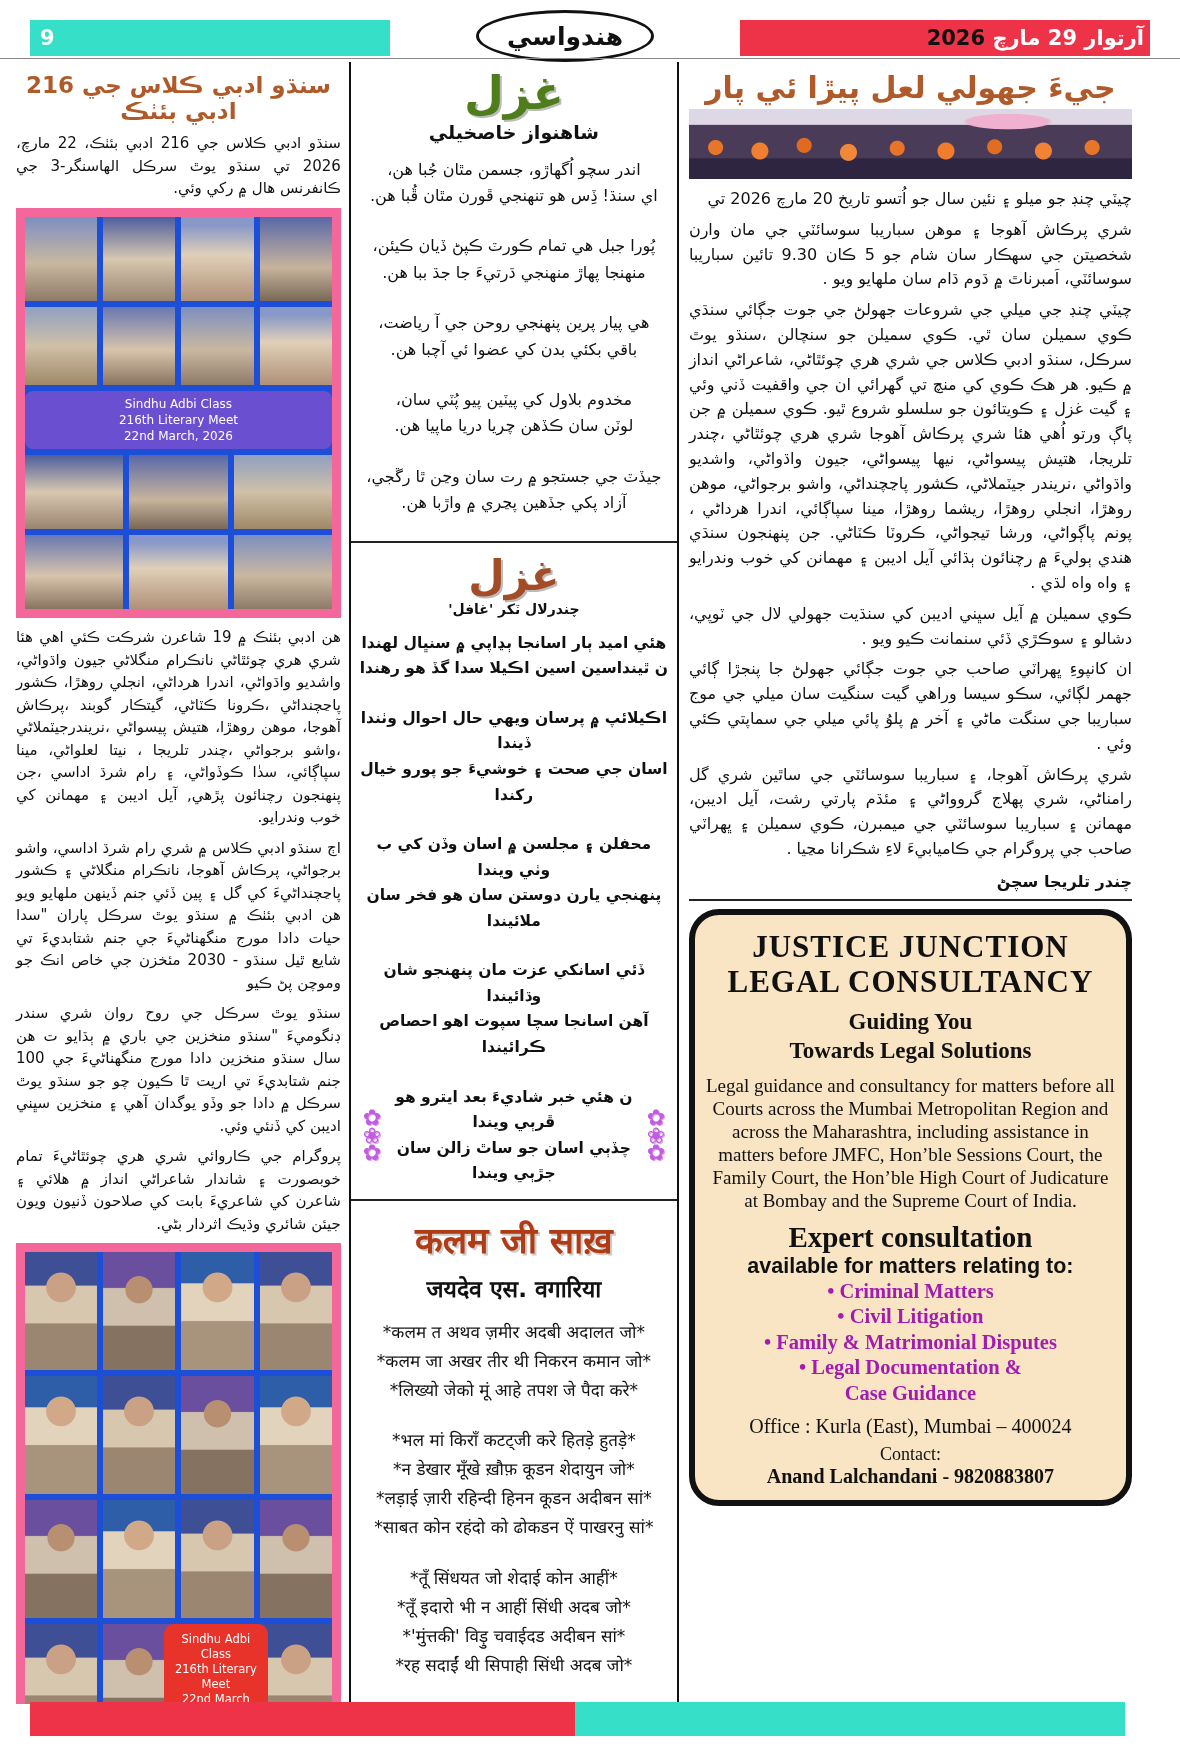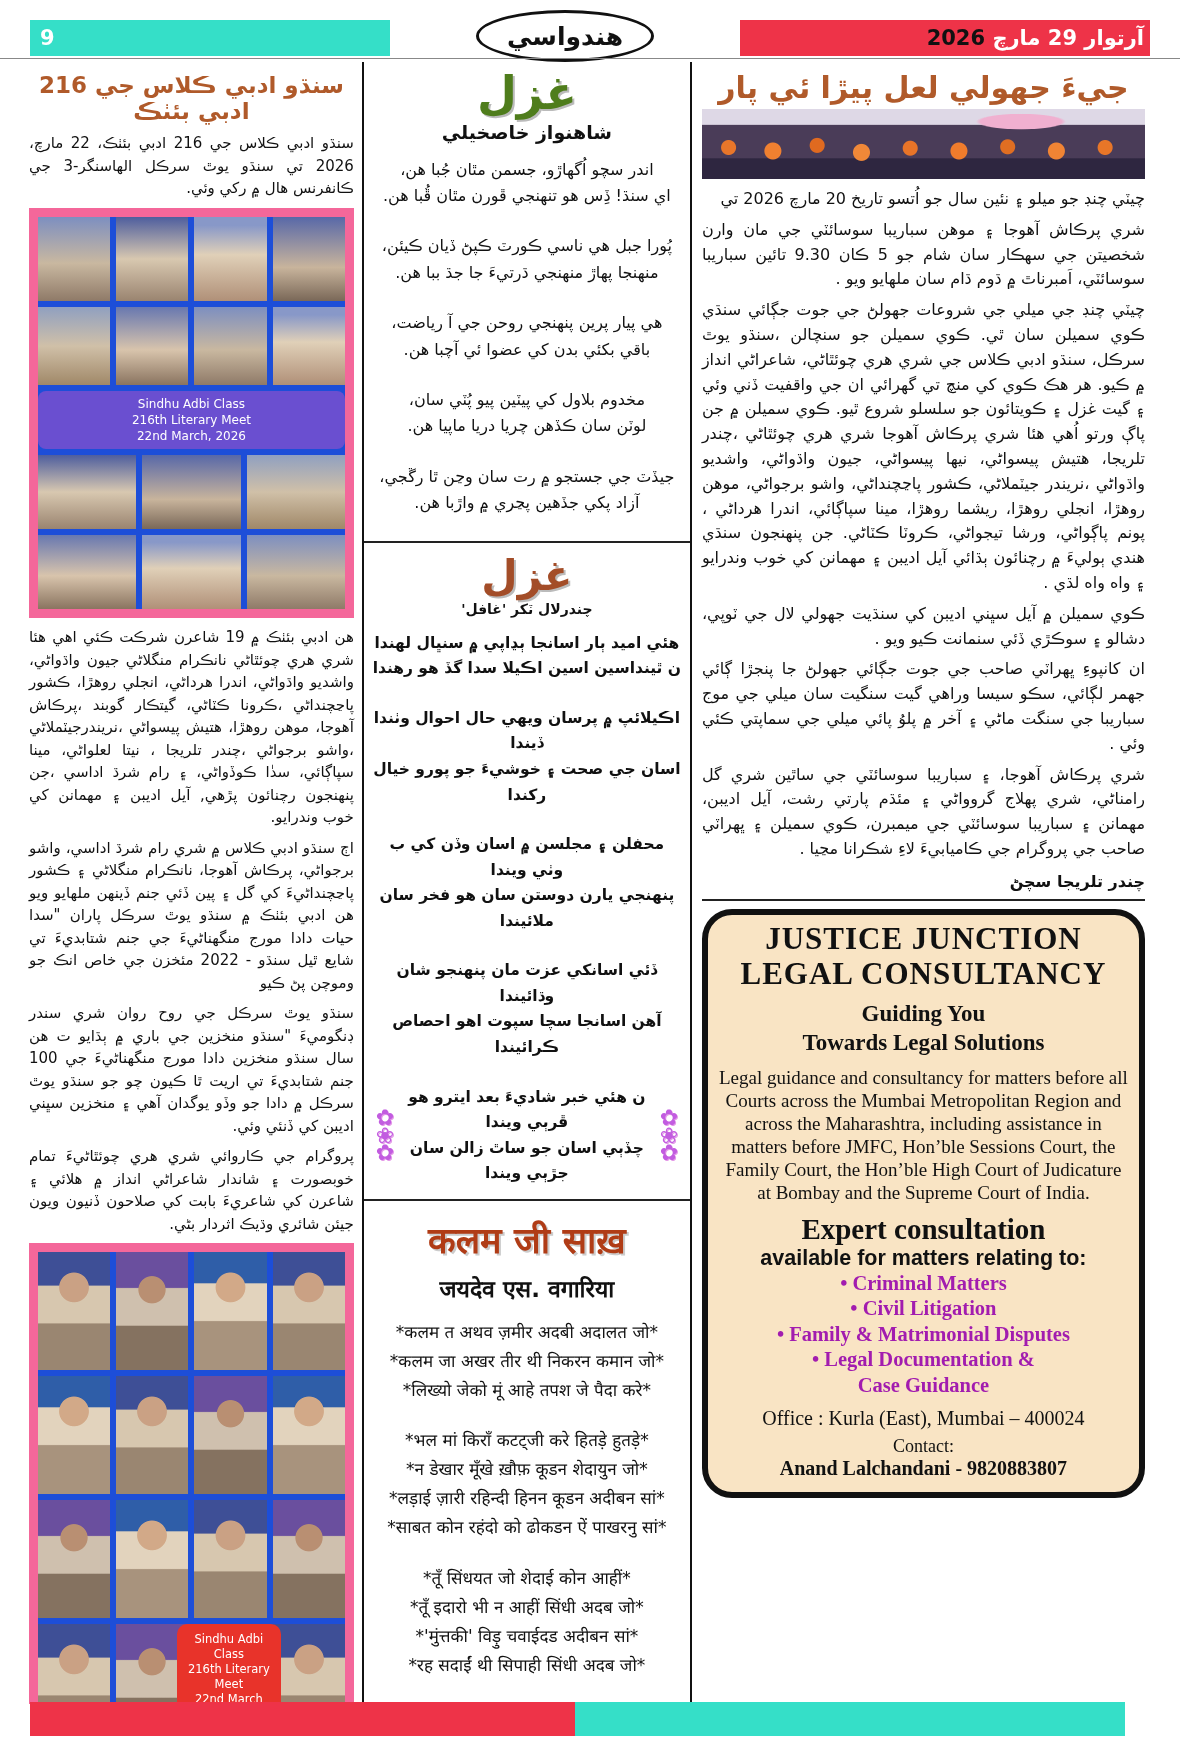--- a/index.html
+++ b/index.html
@@ -12,21 +12,21 @@
   .mast-mid{flex:1;background:#ffffff;position:relative;}
   .logo-oval{position:absolute;left:50%;top:50%;transform:translate(-50%,-54%);
              width:172px;height:46px;border:3px solid #111;border-radius:50%;
              background:#fff;display:flex;align-items:center;justify-content:center;}
   .logo-text{font-size:25px;font-weight:bold;direction:rtl;}
   .mast-red{width:410px;background:#ee3348;display:flex;align-items:center;justify-content:flex-end;}
   .mast-date{direction:rtl;color:#ffffff;font-weight:bold;font-size:21px;padding-left:14px;padding-right:6px;}
   .mast-date .yr{color:#111;font-weight:bold;}
   .mast-rule{position:absolute;top:58px;left:0;width:1180px;border-top:1px solid #888;}
   
-  .columns{position:absolute;top:62px;left:27px;width:1120px;height:1642px;display:flex;}
+  .columns{position:absolute;top:62px;left:14px;width:1120px;height:1642px;display:flex;}
   .col{overflow:hidden;}
   .col-left{width:327px;padding:0 8px 0 2px;}
   .col-mid{width:312px;border-left:2px solid #111;border-right:2px solid #111;padding:0 8px;}
   .col-right{width:446px;padding:0 2px 0 10px;}
   
   .rtl{direction:rtl;}
   .headline-brown{color:#b05a2a;font-weight:bold;text-align:center;}
   .body-snd{direction:rtl;text-align:justify;font-size:15px;line-height:1.5;margin:8px 0;}
   .byline{direction:rtl;font-weight:bold;font-size:16px;margin:10px 0 4px 0;}
   .hsep{border-top:2px solid #222;margin:10px -8px;}
@@ -83,21 +83,21 @@
       radial-gradient(circle at 47% 56%,#e87428 0 7px,rgba(0,0,0,0) 8px),
       radial-gradient(circle at 58% 60%,#f07c2c 0 8px,rgba(0,0,0,0) 9px),
       radial-gradient(circle at 69% 54%,#e06e22 0 7px,rgba(0,0,0,0) 8px),
       radial-gradient(circle at 80% 60%,#f08434 0 8px,rgba(0,0,0,0) 9px),
       radial-gradient(circle at 91% 55%,#e87628 0 7px,rgba(0,0,0,0) 8px),
       radial-gradient(ellipse at 72% 18%,#f0b0d0 0 9%,rgba(0,0,0,0) 10%),
       linear-gradient(180deg,#ded8e6 0 22%,#4a3c58 23% 70%,#2e2640 71%);}
   .right-body{direction:rtl;text-align:justify;font-size:16px;line-height:1.55;margin:6px 0;}
   
   .ad-box{border:6px solid #111;border-radius:30px;background:#f9e4c4;margin-top:6px;
-          padding:6px 10px 12px 10px;text-align:center;
+          padding:14px 10px 12px 10px;text-align:center;
           font-family:"Liberation Serif","DejaVu Serif",serif;}
   .ad-title{font-weight:bold;font-size:31px;line-height:1.15;letter-spacing:1px;}
   .ad-tag{font-weight:bold;font-size:23px;line-height:1.25;margin-top:8px;}
   .ad-body{font-size:19px;line-height:1.22;margin-top:8px;}
   .ad-expert{font-weight:bold;font-size:29px;margin-top:8px;}
   .ad-avail{font-weight:bold;font-size:21.5px;font-family:"Liberation Sans","DejaVu Sans",sans-serif;}
   .ad-bullet{color:#a21caf;font-weight:bold;font-size:20.5px;line-height:1.25;}
   .ad-office{font-size:20px;margin-top:8px;}
   .ad-contact{font-size:18px;margin-top:6px;}
   .ad-name{font-weight:bold;font-size:20px;}
@@ -156,21 +156,21 @@
           <div class="ph p5" style="height:74px"></div>
         </div>
         <div class="crow g3">
           <div class="ph p6" style="height:74px"></div>
           <div class="ph p3" style="height:74px"></div>
           <div class="ph p1" style="height:74px"></div>
         </div>
       </div>
 
       <p class="body-snd">هن ادبي بئٺڪ ۾ 19 شاعرن شرڪت ڪئي اهي هئا شري هري چوئٿاڻي نانڪرام منگلاڻي جيون واڌواڻي، واشديو واڌواڻي، اندرا هرداڻي، انجلي روهڙا، ڪشور پاڃچنداڻي ،ڪرونا ڪٽاڻي، گيتڪار گوبند ،پرڪاش آهوجا، موهن روهڙا، هتيش پيسواڻي ،نريندرجيٽملاڻي ،واشو برجواڻي ،چندر تلريجا ، نيتا لعلواڻي، مينا سپاڳائي، سدٰا ڪوڏواڻي، ۽ رام شرڌ اداسي ،جن پنهنجون رچنائون پڙهي, آيل اديبن ۽ مهمانن کي خوب وندرايو.</p>
-      <p class="body-snd">اڄ سنڌو ادبي ڪلاس ۾ شري رام شرڌ اداسي، واشو برجواڻي، پرڪاش آهوجا، نانڪرام منگلاڻي ۽ ڪشور پاڃچنداڻيءَ کي گل ۽ پين ڏئي جنم ڏينهن ملهايو ويو هن ادبي بئٺڪ ۾ سنڌو يوٿ سرڪل پاران "سدا حيات دادا مورج منگهناڻيءَ جي جنم شتابديءَ تي شايع ٿيل سنڌو - 2022 مئخزن جي خاص انڪ جو وموچن پڻ ڪيو</p>
+      <p class="body-snd">اڄ سنڌو ادبي ڪلاس ۾ شري رام شرڌ اداسي، واشو برجواڻي، پرڪاش آهوجا، نانڪرام منگلاڻي ۽ ڪشور پاڃچنداڻيءَ کي گل ۽ پين ڏئي جنم ڏينهن ملهايو ويو هن ادبي بئٺڪ ۾ سنڌو يوٿ سرڪل پاران "سدا حيات دادا مورج منگهناڻيءَ جي جنم شتابديءَ تي شايع ٿيل سنڌو - 2030 مئخزن جي خاص انڪ جو وموچن پڻ ڪيو</p>
       <p class="body-snd">سنڌو يوٿ سرڪل جي روح روان شري سندر ڊنگوميءَ "سنڌو منخزين جي باري ۾ ٻڌايو ت هن سال سنڌو منخزين دادا مورج منگهناڻيءَ جي 100 جنم شتابديءَ تي اريت ٿا ڪيون چو جو سنڌو يوٿ سرڪل ۾ دادا جو وڏو يوگدان آهي ۽ منخزين سڀني اديبن کي ڏنئي وئي.</p>
       <p class="body-snd">پروگرام جي ڪاروائي شري هري چوئٿاڻيءَ تمام خوبصورت ۽ شاندار شاعراڻي انداز ۾ هلائي ۽ شاعرن کي شاعريءَ بابت کي صلاحون ڏنيون ويون جيئن شائري وڌيڪ اثردار بڻي.</p>
 
       <div class="collage">
         <div class="crow g4">
           <div class="ph tall portrait"></div>
           <div class="ph tall portrait v2"></div>
           <div class="ph tall portrait v3"></div>
           <div class="ph tall portrait"></div>
         </div>
@@ -204,21 +204,21 @@
     <div class="col col-mid">
 
       <div>
         <div class="ghazal-head g-green">غزل</div>
         <div class="poet">شاهنواز خاصخيلي</div>
         <div class="couplet">
           <div>اندر سچو اُگهاڙو، جسمن مٿان جُبا هن،</div>
           <div>اي سنڌ! ڏِس هو تنهنجي ڦورن مٿان ڦُبا هن.</div>
         </div>
         <div class="couplet">
-          <div>پُورا جبل هي ناسي ڪورٽ ڪپڻ ڏيان ڪيئن،</div>
+          <div>پُورا جبل هي تمام ڪورٽ ڪپڻ ڏيان ڪيئن،</div>
           <div>منهنجا پهاڙ منهنجي ڌرتيءَ جا جڌ ببا هن.</div>
         </div>
         <div class="couplet">
           <div>هي پيار پرين پنهنجي روحن جي آ رياضت،</div>
           <div>باقي بکئي بدن کي عضوا ئي آچبا هن.</div>
         </div>
         <div class="couplet">
           <div>مخدوم بلاول کي پيٽين پيو پُٽي سان،</div>
           <div>لوٽن سان ڪڏهن چريا دريا ماپيا هن.</div>
         </div>

